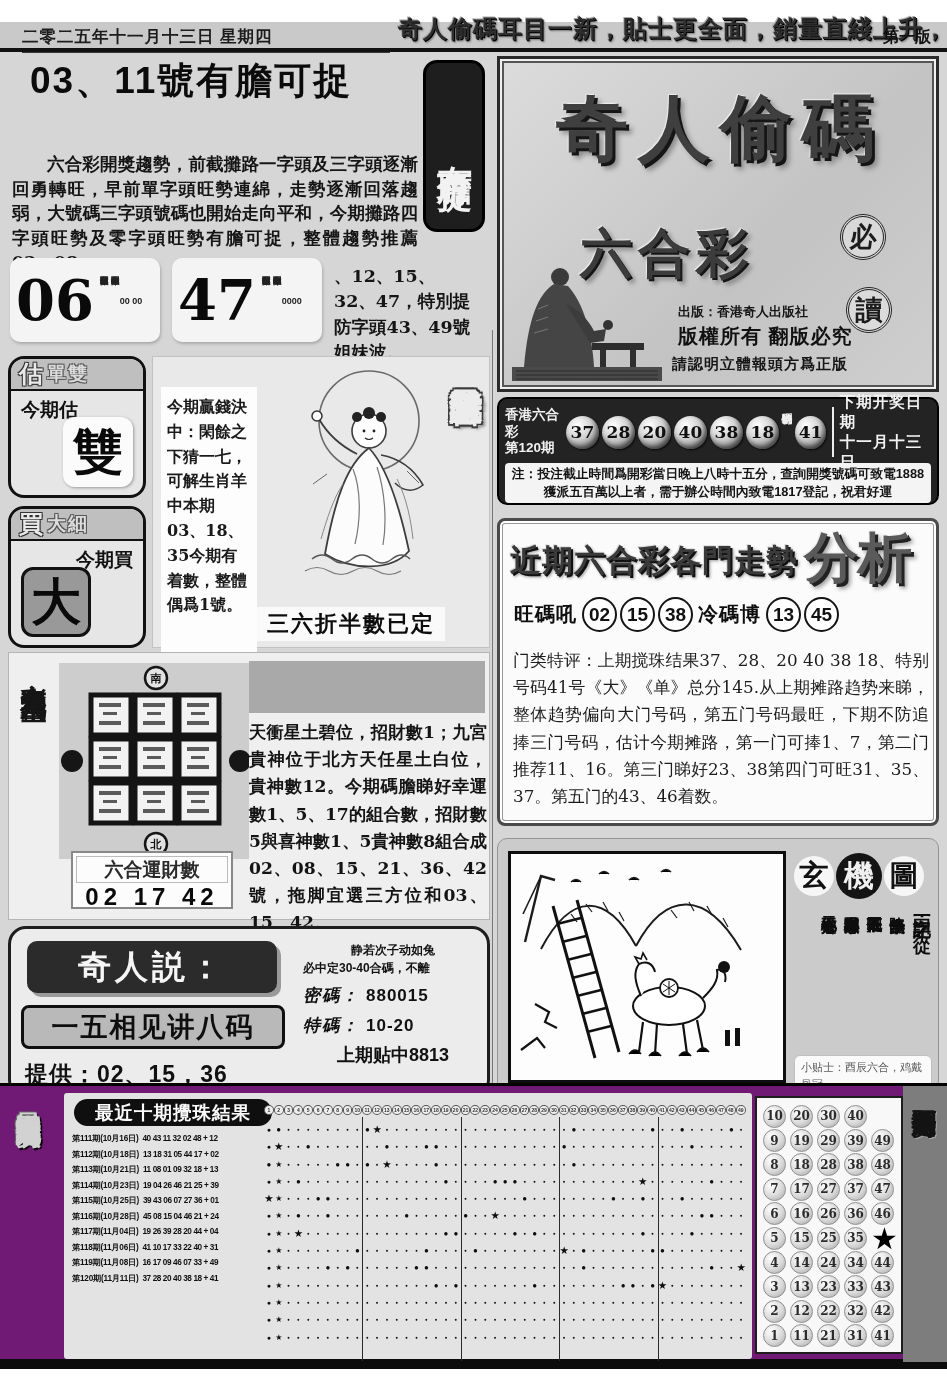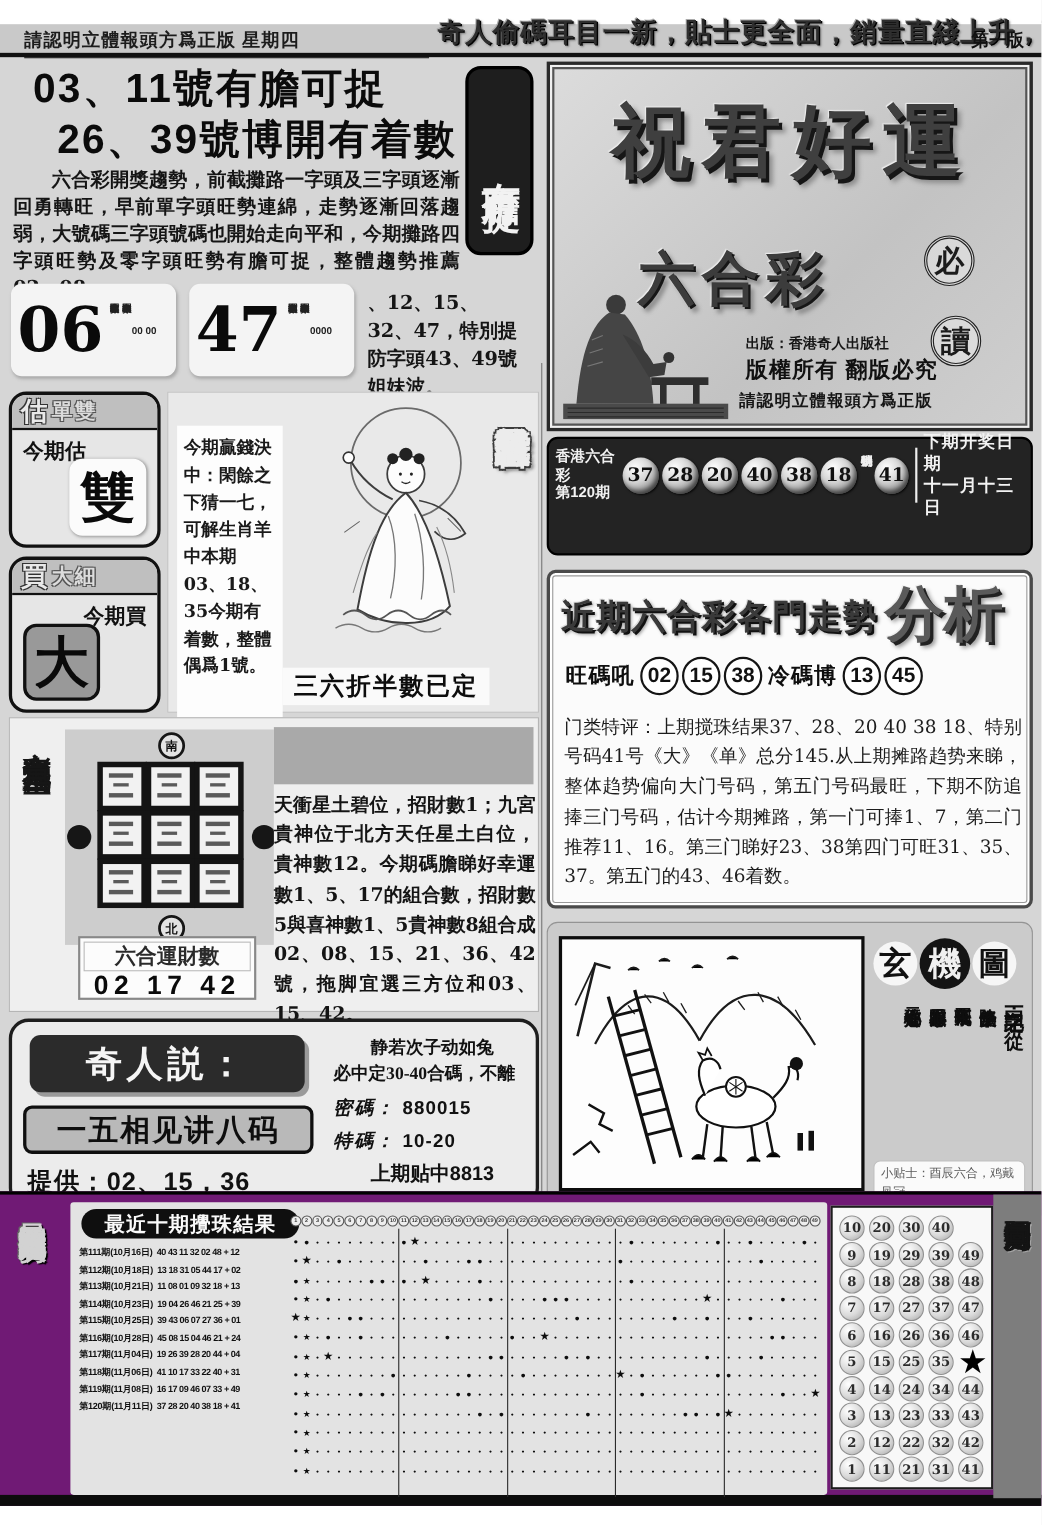--- a/index.html
+++ b/index.html
@@ -69,21 +69,21 @@
              font-family:"DejaVu Serif",serif; }
 
   
   #qiren-box { position:absolute; left:0; top:870px; width:482px; height:172px; background:#ececec; border:3px solid #1d1d1d; border-radius:18px; }
   #qiren-title { position:absolute; left:16px; top:12px; width:250px; height:52px; background:#2b2b2b; border-radius:10px; box-shadow:4px 4px 0 #9a9a9a;
                  color:#f5f5f5; font-size:33px; font-weight:900; display:flex; align-items:center; justify-content:center; letter-spacing:4px; }
   #qiren-highlight { position:absolute; left:10px; top:76px; width:264px; height:44px; background:#b9b9b9; border:3px solid #0f0f0f; border-radius:8px;
                      color:#0e0e0e; font-size:27px; font-weight:900; display:flex; align-items:center; justify-content:center; letter-spacing:2px; }
   #qiren-provide { position:absolute; left:14px; top:130px; font-size:23px; font-weight:900; color:#111; letter-spacing:1px; }
   #qiren-right { position:absolute; left:292px; top:12px; width:180px; color:#111; }
-  .qr-poem { font-size:16px; font-weight:900; line-height:1.5;font-family:Liberation Serif, serif; }
+  .qr-poem { font-size:12px; font-weight:900; line-height:1.5; }
   .qr-row { margin-top:7px; font-size:17px; display:flex; align-items:baseline; }
   .qr-label { font-family:"DejaVu Serif",serif; font-style:italic; font-weight:bold; letter-spacing:2px; }
   .qr-val { font-weight:900; margin-left:6px; letter-spacing:1px; }
   #qiren-lasthit { margin-top:6px; font-size:18px; font-weight:900; text-align:center; }
 
   
   #right-col { position:absolute; left:497px; top:56px; width:442px; height:1049px; }
   #col-divider { position:absolute; left:492px; top:330px; width:1px; height:770px; background:#777; }
 
   #masthead { position:absolute; left:0; top:0; width:442px; height:336px; background:linear-gradient(135deg,#dcdcdc,#c3c3c3 60%,#cfcfcf);
@@ -172,29 +172,28 @@
 
   svg { display:block; }
 </style>
 </head>
 <body>
 
 <div id="page">
   <div id="content-bg"></div>
 
   <div id="header-bar">
-    <div id="date-line">請認明立體報頭方爲正版 星期四</div>
+    <div id="date-line">二零二五年十一月十三日 星期四</div>
   </div>
   <div id="slogan">奇人偷碼耳目一新，貼士更全面，銷量直綫上升，望大家繼續支持!</div>
   <div id="edition">第一版</div>
   <div id="header-rule"></div>
 
   <div id="left-col">
     <div id="headline-line1">03、11號有膽可捉</div>
-    <div id="headline-line2">26、39號博開有着數</div>
     <div id="bold-badge">
       <div class="vtext">有膽可捉</div>
     </div>
     <div id="headline-body" class="serifish">六合彩開獎趨勢，前截攤路一字頭及三字頭逐漸回勇轉旺，早前單字頭旺勢連綿，走勢逐漸回落趨弱，大號碼三字頭號碼也開始走向平和，今期攤路四字頭旺勢及零字頭旺勢有膽可捉，整體趨勢推薦02、08</div>
 
     <div id="numbers-row">
       <div class="numbox">
         <div class="nb-val">06</div>
         <div class="nb-side">
           <div class="nb-labels">
@@ -343,21 +342,21 @@
         </div>
         <div id="qiren-lasthit">上期贴中8813</div>
       </div>
     </div>
   </div>
 
   <div id="col-divider"></div>
 
   <div id="right-col">
     <div id="masthead">
-      <div id="mast-title">祝君好運</div>
+      <div id="mast-title">奇人偷碼</div>
       <div id="mast-sub">六合彩</div>
       <div class="seal" id="seal-1">必</div>
       <div class="seal" id="seal-2">讀</div>
       <div id="mast-pub">出版：香港奇人出版社</div>
       <div id="mast-copy">版權所有  翻版必究</div>
       <div id="mast-auth">請認明立體報頭方爲正版</div>
       <div id="mast-sage">
         <svg width="160" height="132" viewBox="0 0 160 132">
           <circle cx="52" cy="18" r="9" fill="#3a3a3a"></circle>
           <path d="M46,25 C30,35 20,60 16,108 L86,108 C84,75 76,45 60,27 Z" fill="#454545"></path>
@@ -395,20 +394,24 @@
             <div class="ball">38</div>
             <div class="ball">18</div>
           </div>
         <div id="special-label" class="vtext">特別號碼</div>
         <div class="ball" id="special-ball">41</div>
         <div id="results-div"></div>
         <div id="next-draw">
           <div>下期开奖日期</div>
           <div>十一月十三日</div>
         </div>
+      </div>
+      <div id="results-note">
+        <div class="note-line">注：投注截止時間爲開彩當日晚上八時十五分，查詢開獎號碼可致電1888</div>
+        <div class="note-line">獲派五百萬以上者，需于辦公時間內致電1817登記，祝君好運</div>
       </div>
     </div>
 
     <div id="analysis-box">
       <div id="analysis-title-row">
         <span id="analysis-title">近期六合彩各門走勢</span>
         <span id="analysis-title-big">分析</span>
       </div>
       <div id="analysis-sub">
         <span class="a-label">旺碼吼</span>

